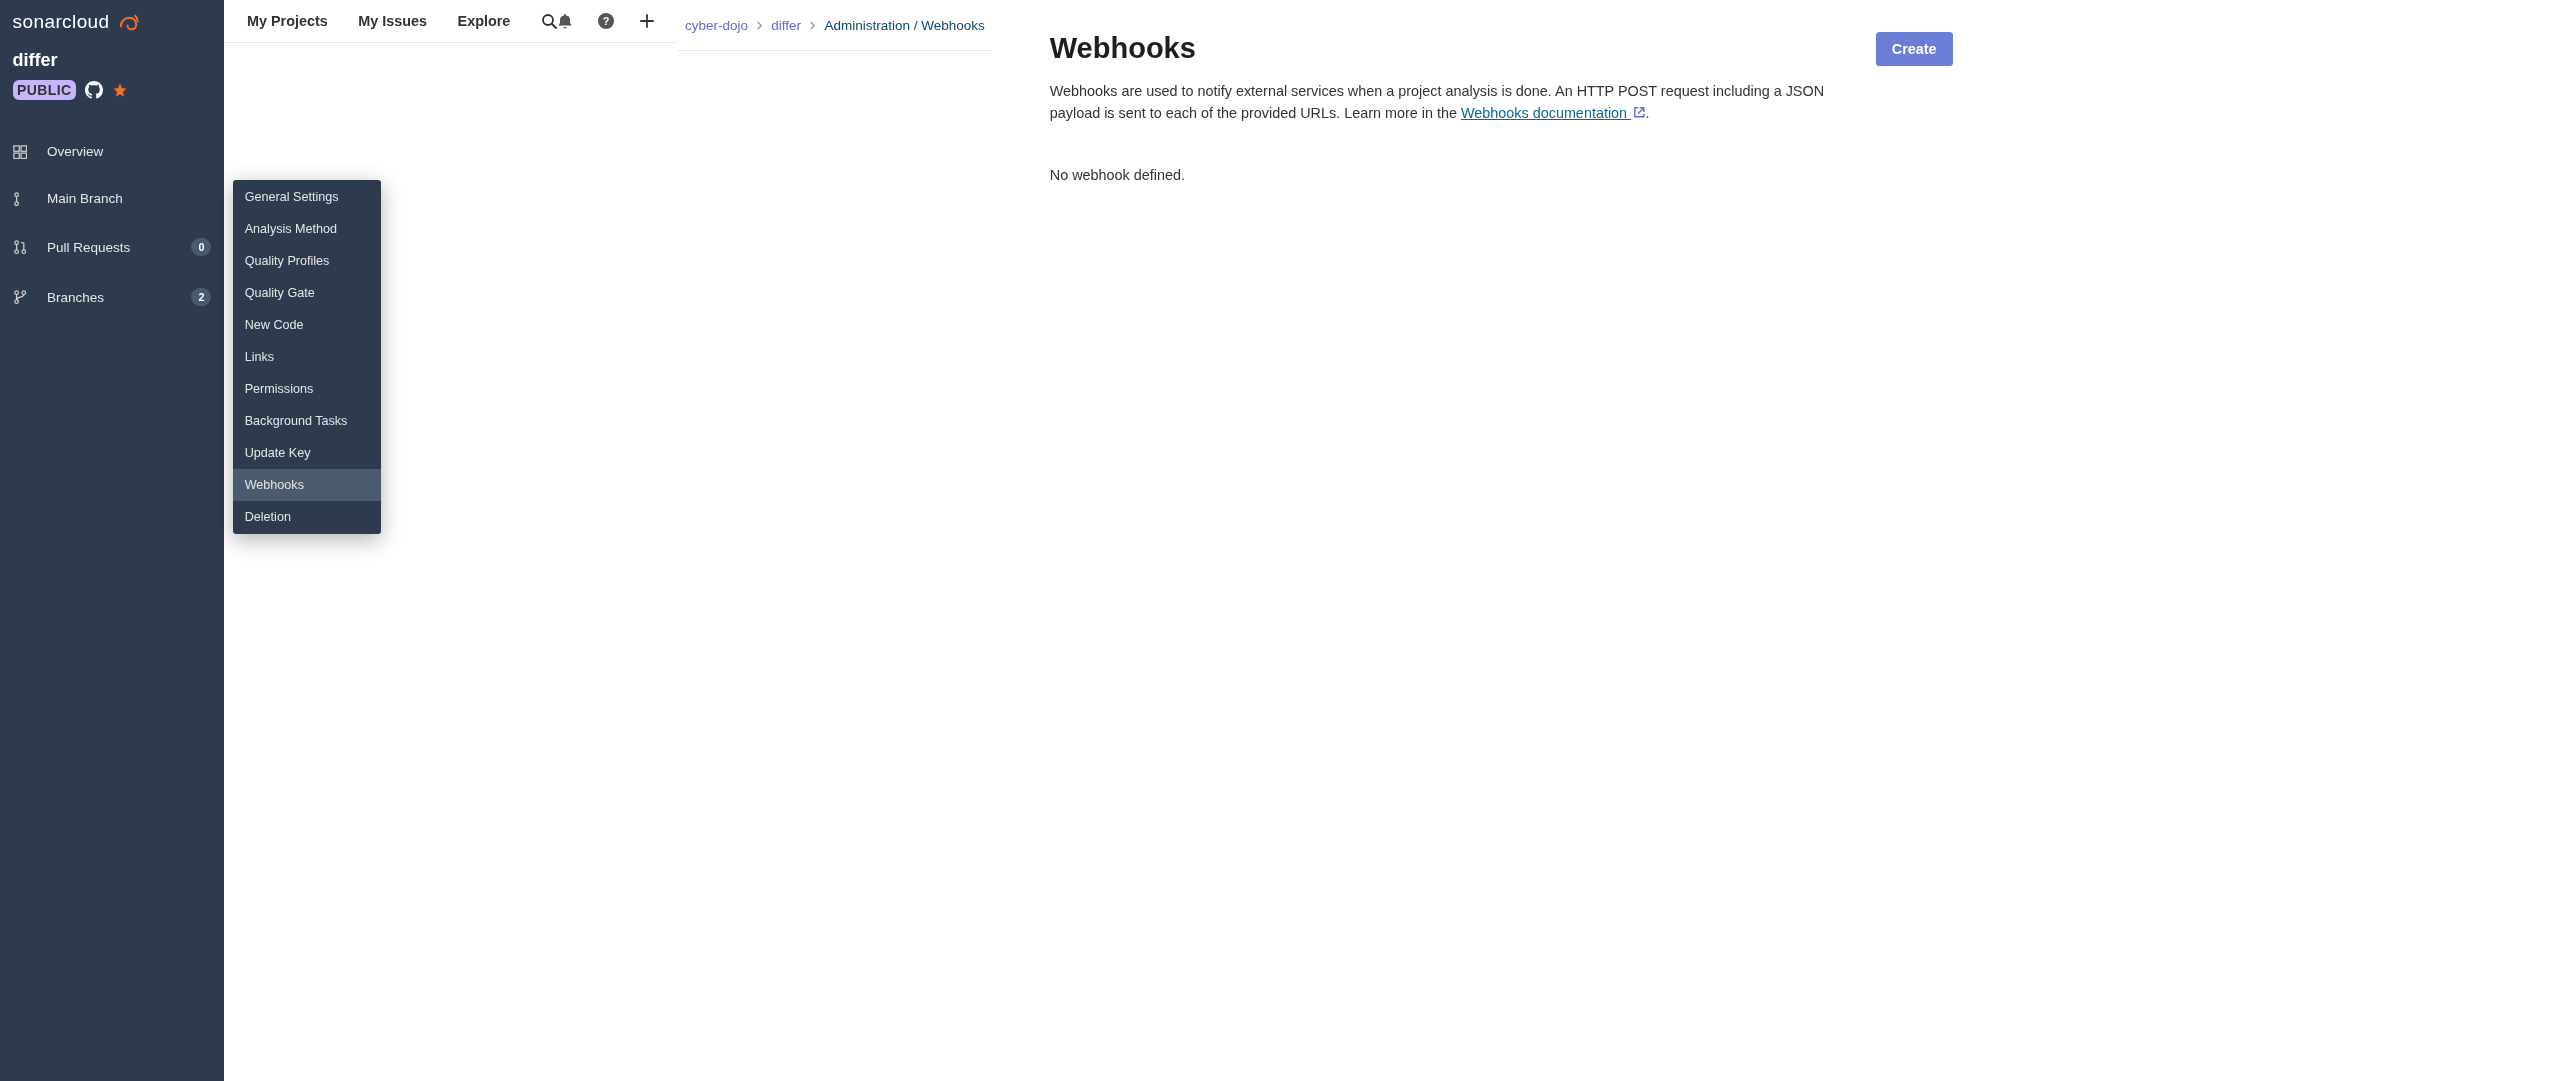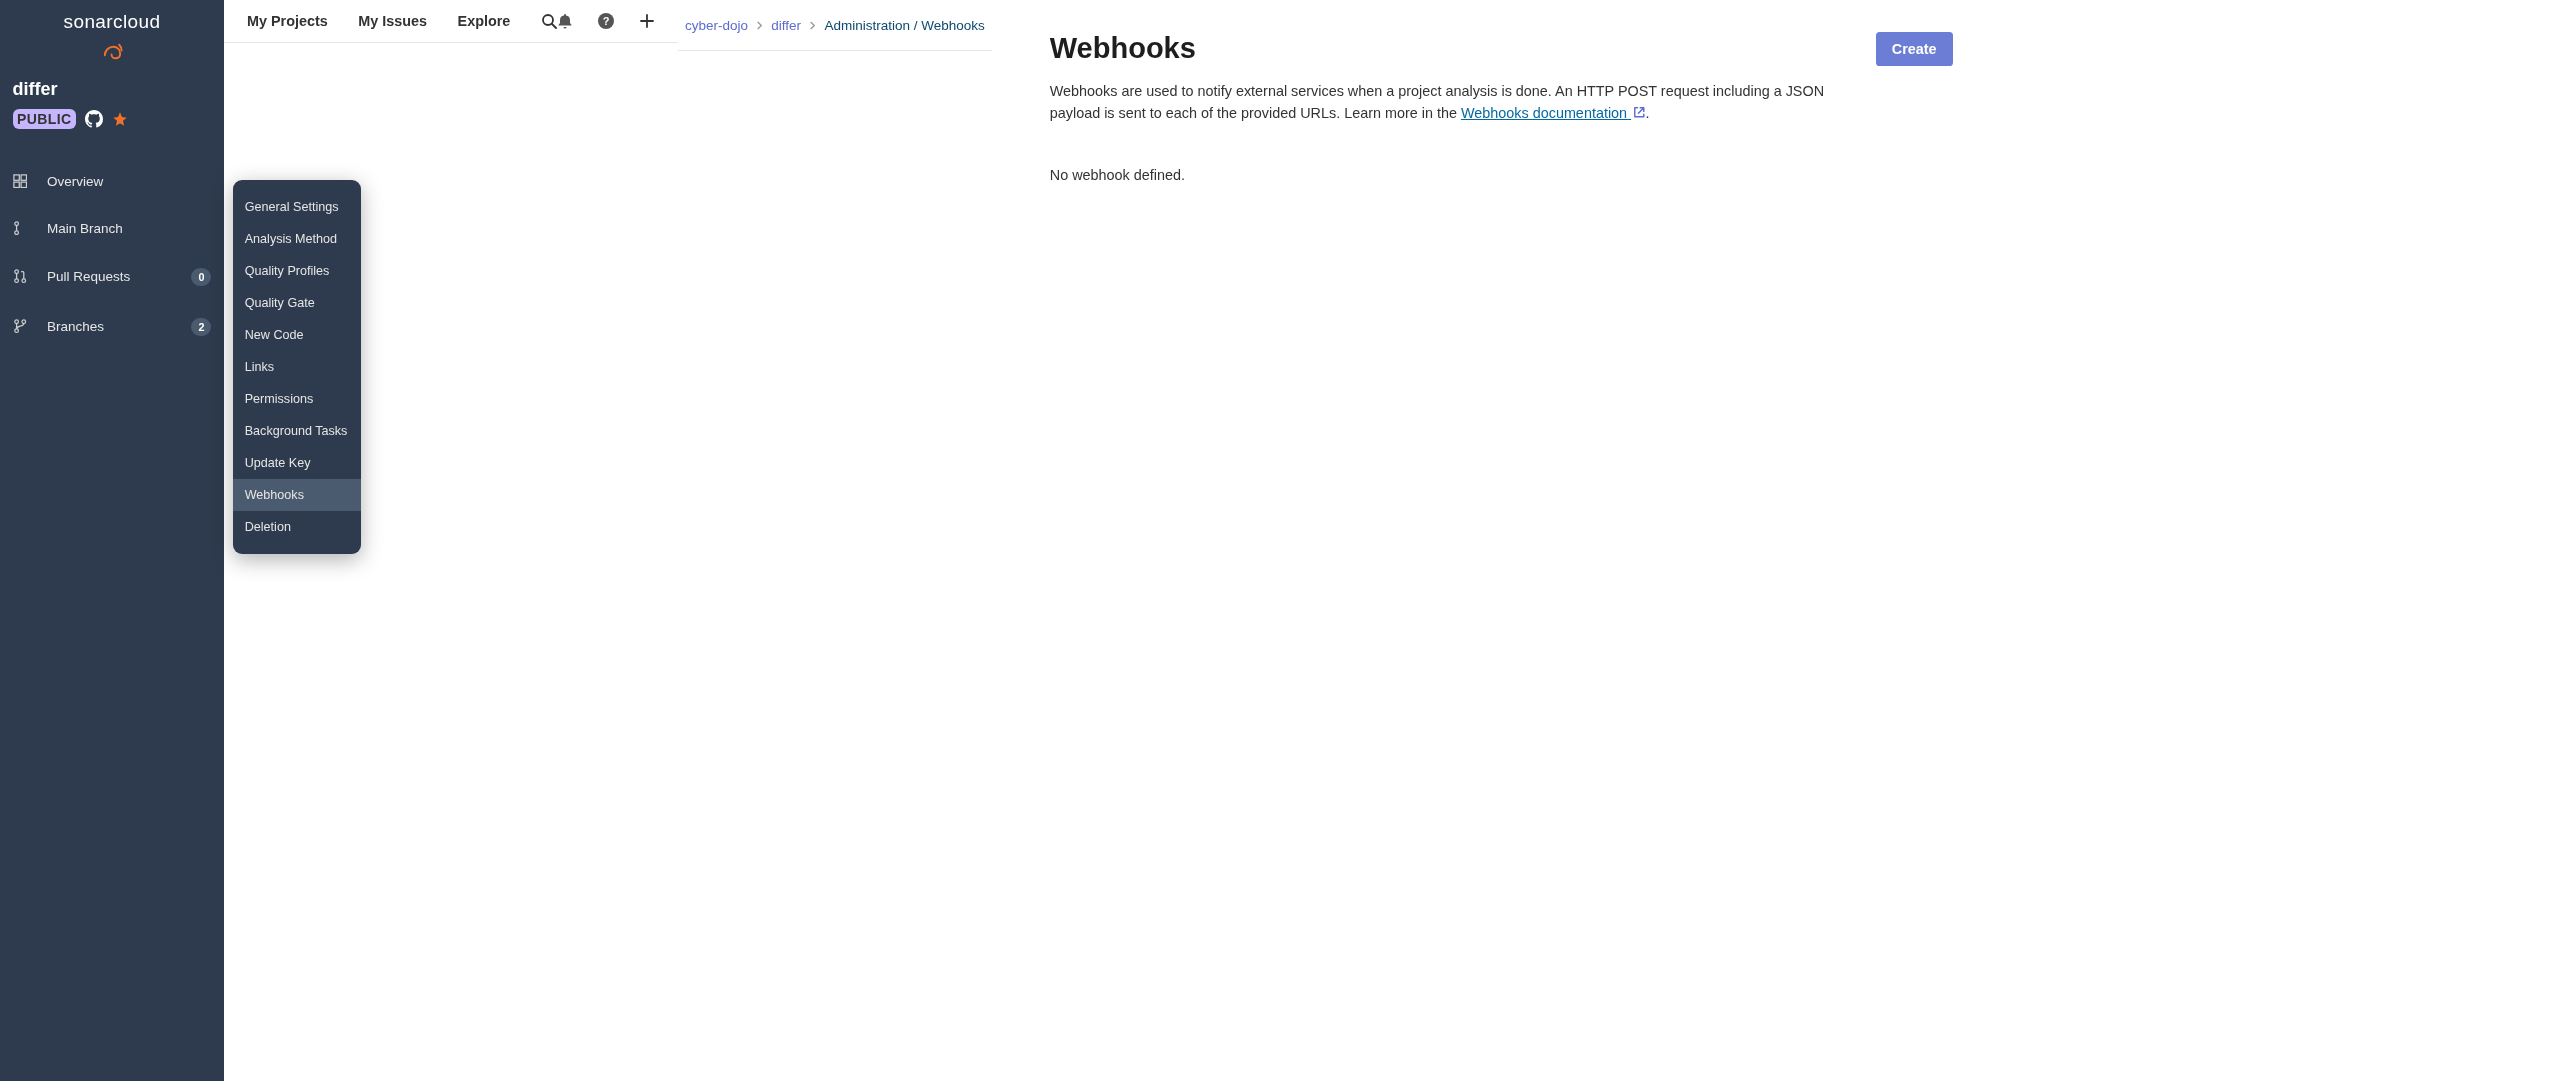--- a/index.html
+++ b/index.html
@@ -19,21 +19,20 @@
       flex-shrink: 0;
       display: flex;
       flex-direction: column;
       position: relative;
     }
     .logo-row {
       display: flex;
       align-items: center;
       padding: 10.8px 12.6px;
       gap: 7.2px;
-      flex-direction: column;
     }
     .logo-text {
       font-size: 19px;
       font-weight: 400;
       letter-spacing: 0.4px;
       color: #fff;
     }
     .logo-icon { width: 23px; height: 23px; }
     .project-block { padding: 5.4px 12.6px 14.4px 12.6px; }
     .project-name {
@@ -80,25 +79,25 @@
       font-weight: 600;
       padding: 0 5.4px;
     }
     .nav-spacer { flex: 1; }
     
     
     .admin-menu {
       position: absolute;
       left: 233px;
       top: 180px;
-      width: 128px;
+      width: 148px;
       background: #2E3B4E;
-      border-radius: 9px;
+      border-radius: 3px;
       box-shadow: 0 5.4px 21.5px rgba(0,0,0,0.3);
-      padding: 11px 0;
+      padding: 1px 0;
       z-index: 100;
     }
     .admin-menu-item {
       padding: 9px 11.7px;
       color: #E6E6E6;
       font-size: 12.6px;
       cursor: pointer;
     }
     .admin-menu-item.selected { background: #4A5A6F; }
 

